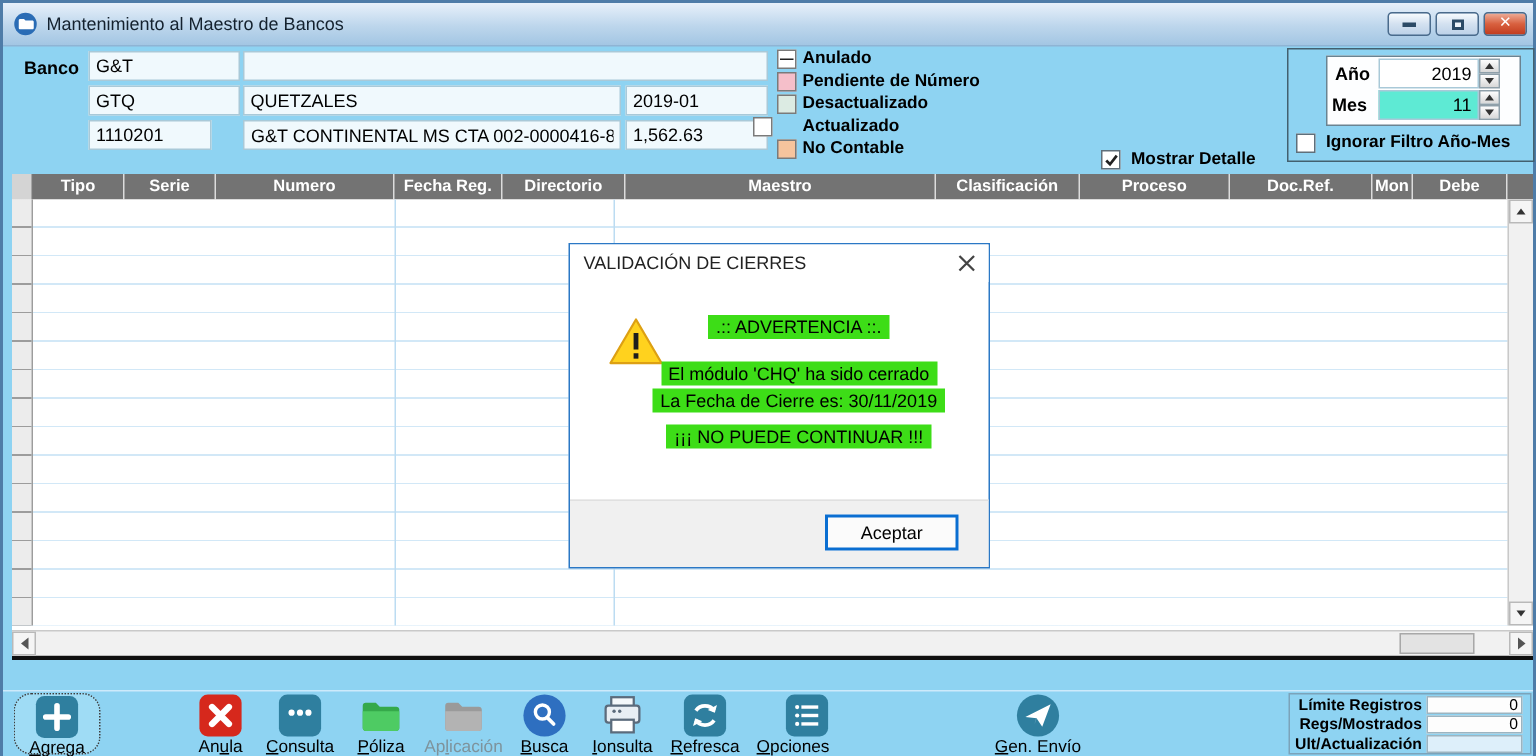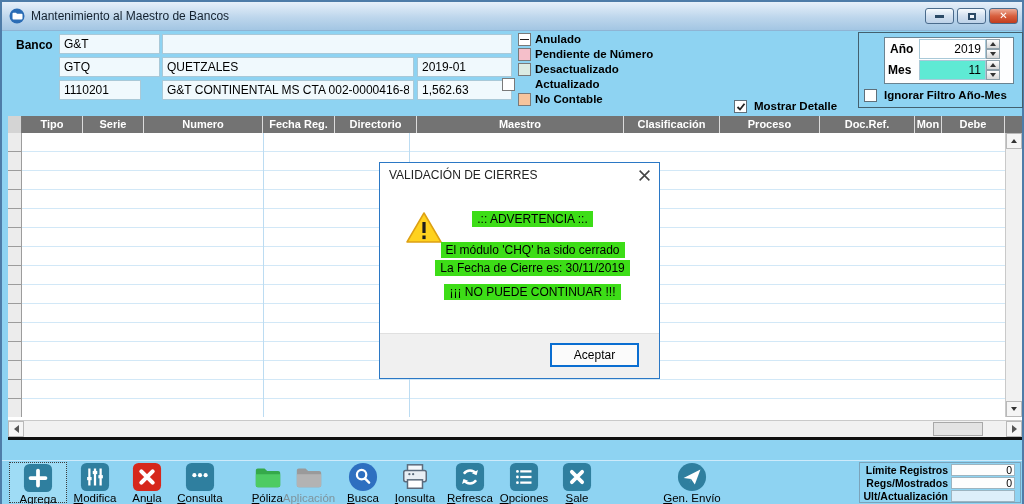--- a/index.html
+++ b/index.html
@@ -266,58 +266,48 @@
     <div class="dlg-center" style="top:119px;">
       <span class="dlg-green">¡¡¡ NO PUEDE CONTINUAR !!!</span>
     </div>
     <div class="dlg-footer">
       <button class="accept-btn">Aceptar</button>
     </div>
   </div>
 
   <div class="toolbar">
 
-    <div class="tbtn focused" style="left:7px;">
+    <div class="tbtn focused" style="left:7px;border-radius:12px;">
       <svg viewBox="0 0 32 32">
         <rect x="1" y="1" width="30" height="30" rx="6" fill="#2f7f9f"></rect>
         <path d="M16 8 V24 M8 16 H24" stroke="#fff" stroke-width="4" stroke-linecap="round"></path>
       </svg>
       <span class="tlabel"><span></span><span class="mn">A</span><span>grega</span></span>
     </div>
 
-    <div class="tbtn" style="left:64px;">
-      <svg viewBox="0 0 32 32">
-        <rect x="1" y="1" width="30" height="30" rx="6" fill="#2f7f9f"></rect>
-        <path d="M10 7v18 M16 7v18 M22 7v18" stroke="#fff" stroke-width="2.4"></path>
-        <rect x="7.6" y="16" width="4.8" height="3.4" fill="#fff"></rect>
-        <rect x="13.6" y="9.5" width="4.8" height="3.4" fill="#fff"></rect>
-        <rect x="19.6" y="14" width="4.8" height="3.4" fill="#fff"></rect>
-      </svg>
-      <span class="tlabel"><span></span><span class="mn">M</span><span>odifica</span></span>
-    </div>
 
     <div class="tbtn" style="left:169px;">
       <svg viewBox="0 0 32 32">
         <rect x="1" y="1" width="30" height="30" rx="6" fill="#2f7f9f"></rect>
         <circle cx="10" cy="14" r="2.2" fill="#fff"></circle>
           <circle cx="16" cy="14" r="2.2" fill="#fff"></circle>
           <circle cx="22" cy="14" r="2.2" fill="#fff"></circle>
       </svg>
       <span class="tlabel"><span></span><span class="mn">C</span><span>onsulta</span></span>
     </div>
 
     <div class="tbtn" style="left:116px;">
       <svg viewBox="0 0 32 32">
         <rect x="1" y="1" width="30" height="30" rx="6" fill="#d6281c"></rect>
         <path d="M10 10 L22 22 M22 10 L10 22" stroke="#fff" stroke-width="4.5" stroke-linecap="round"></path>
       </svg>
       <span class="tlabel"><span>An</span><span class="mn">u</span><span>la</span></span>
     </div>
 
-    <div class="tbtn" style="left:223px;align-items:flex-end;">
+    <div class="tbtn" style="left:223px;">
       <svg viewBox="0 0 32 32">
         <path d="M3 9c0-1.2.9-2.1 2.1-2.1h7.2l2.8 2.8h11.8c1.2 0 2.1.9 2.1 2.1v13.1c0 1.2-.9 2.1-2.1 2.1H5.1C3.9 27 3 26.1 3 24.9z" fill="#35a94a"></path>
         <path d="M3 13h26v11.9c0 1.2-.9 2.1-2.1 2.1H5.1C3.9 27 3 26.1 3 24.9z" fill="#4ecb63"></path>
       </svg>
       <span class="tlabel"><span></span><span class="mn">P</span><span>óliza</span></span>
     </div>
 
     <div class="tbtn disabled" style="left:278px;">
       <svg viewBox="0 0 32 32">
         <path d="M3 9c0-1.2.9-2.1 2.1-2.1h7.2l2.8 2.8h11.8c1.2 0 2.1.9 2.1 2.1v13.1c0 1.2-.9 2.1-2.1 2.1H5.1C3.9 27 3 26.1 3 24.9z" fill="#9a9a9a"></path>
@@ -350,40 +340,33 @@
       <svg viewBox="0 0 32 32">
         <rect x="1" y="1" width="30" height="30" rx="6" fill="#2f7f9f"></rect>
         <path d="M22.5 12.5 A8 8 0 0 0 9.5 12.5" fill="none" stroke="#fff" stroke-width="2.6"></path>
         <path d="M9.5 19.5 A8 8 0 0 0 22.5 19.5" fill="none" stroke="#fff" stroke-width="2.6"></path>
         <path d="M24.5 8.5 L23 14 L18 12 Z" fill="#fff"></path>
         <path d="M7.5 23.5 L9 18 L14 20 Z" fill="#fff"></path>
       </svg>
       <span class="tlabel"><span></span><span class="mn">R</span><span>efresca</span></span>
     </div>
 
-    <div class="tbtn" style="left:493px;">
+    <div class="tbtn" style="left:493px;align-items:flex-end;">
       <svg viewBox="0 0 32 32">
         <rect x="1" y="1" width="30" height="30" rx="6" fill="#2f7f9f"></rect>
         <circle cx="9" cy="10" r="1.5" fill="#fff"></circle>
           <rect x="12" y="8.8" width="12" height="2.4" fill="#fff"></rect>
         <circle cx="9" cy="16" r="1.5" fill="#fff"></circle>
           <rect x="12" y="14.8" width="12" height="2.4" fill="#fff"></rect>
         <circle cx="9" cy="22" r="1.5" fill="#fff"></circle>
           <rect x="12" y="20.8" width="12" height="2.4" fill="#fff"></rect>
       </svg>
       <span class="tlabel"><span></span><span class="mn">O</span><span>pciones</span></span>
     </div>
 
-    <div class="tbtn" style="left:546px;">
-      <svg viewBox="0 0 32 32">
-        <rect x="1" y="1" width="30" height="30" rx="6" fill="#2f7f9f"></rect>
-        <path d="M10.5 10.5 L21.5 21.5 M21.5 10.5 L10.5 21.5" stroke="#fff" stroke-width="4" stroke-linecap="round"></path>
-      </svg>
-      <span class="tlabel"><span></span><span class="mn">S</span><span>ale</span></span>
-    </div>
 
     <div class="tbtn" style="left:653px;width:74px;">
       <svg viewBox="0 0 32 32">
         <circle cx="16" cy="16" r="15" fill="#2f7f9f"></circle>
         <path d="M7 17 L25 8 L19 24 L15 18 Z" fill="#fff"></path>
         <path d="M15 18 L13.2 23 L14.6 18.6 Z" fill="#d8e8f0"></path>
       </svg>
       <span class="tlabel"><span></span><span class="mn">G</span><span>en. Envío</span></span>
     </div>
   </div>

